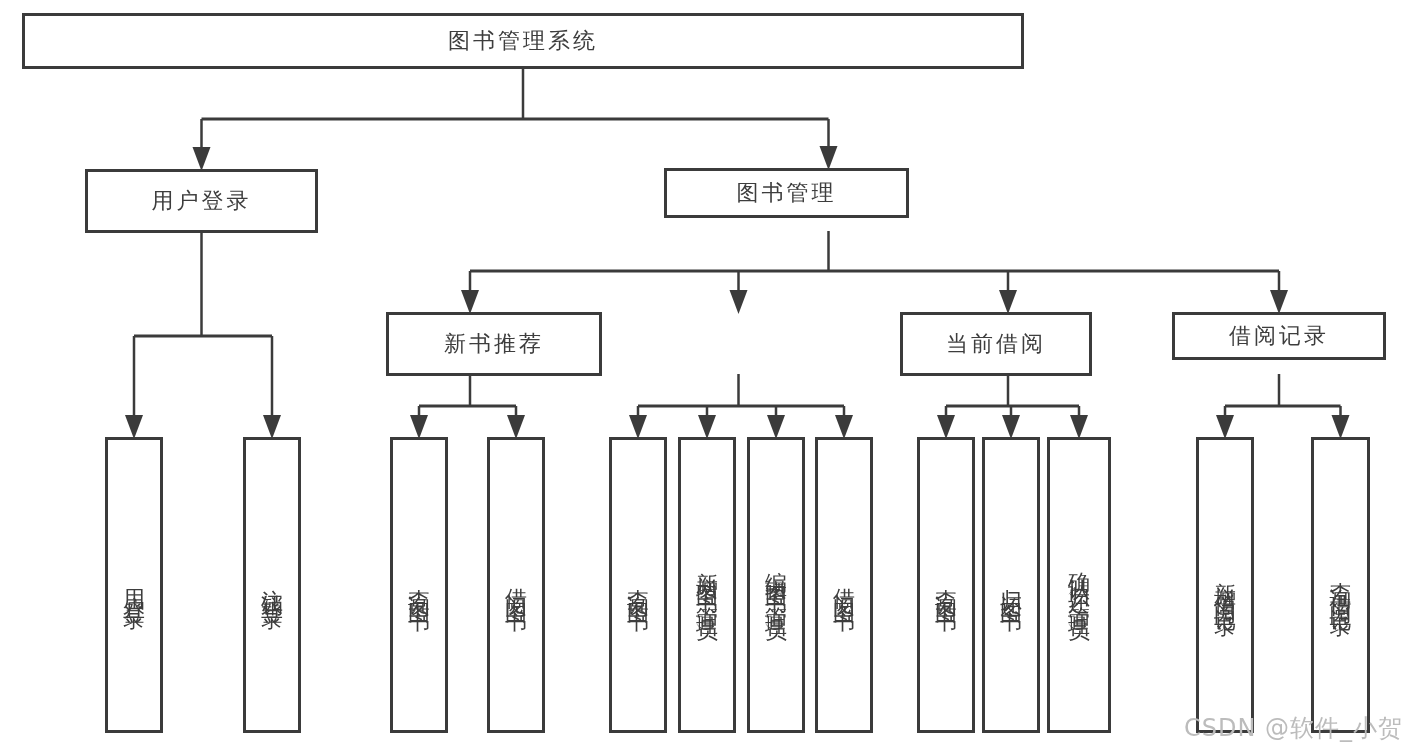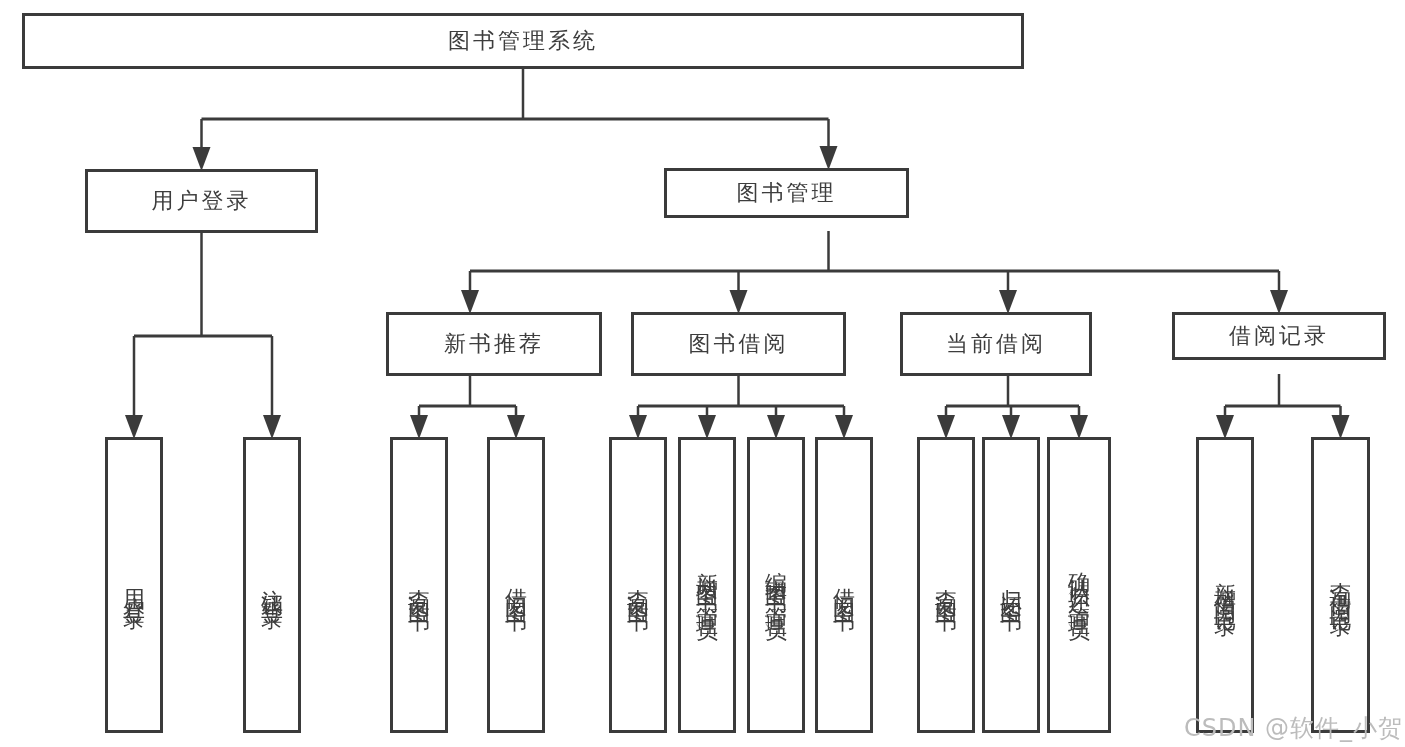--- a/index.html
+++ b/index.html
@@ -83,21 +83,20 @@
       <line x1="1225" y1="406" x2="1225" y2="417" stroke="#3b3b3b" stroke-width="2.5"></line>
       <polygon points="1216,415 1234,415 1225,439" fill="#3b3b3b"></polygon>
       <line x1="1340.5" y1="406" x2="1340.5" y2="417" stroke="#3b3b3b" stroke-width="2.5"></line>
       <polygon points="1331.5,415 1349.5,415 1340.5,439" fill="#3b3b3b"></polygon>
     </svg>
 
   <div class="node horizontal" style="left: 22px; top: 13px; width: 1002px; height: 56px;">图书管理系统</div>
     <div class="node horizontal" style="left: 85px; top: 169px; width: 233px; height: 64px;">用户登录</div>
     <div class="node horizontal" style="left: 664px; top: 168px; width: 245px; height: 50px;">图书管理</div>
     <div class="node horizontal" style="left: 378px; top: 312px; width: 216px; height: 64px; margin-left: 8px;">新书推荐</div>
-    <div class="node horizontal" style="left: 631px; top: 312px; width: 215px; height: 64px;">图书借阅</div>
     <div class="node horizontal" style="left: 900px; top: 312px; width: 192px; height: 64px;">当前借阅</div>
     <div class="node horizontal" style="left: 1172px; top: 312px; width: 214px; height: 48px;">借阅记录</div>
     <div class="node vertical" style="left: 105px; top: 437px; width: 58px; height: 296px;">用户登录</div>
     <div class="node vertical" style="left: 243px; top: 437px; width: 58px; height: 296px;">注销登录</div>
     <div class="node vertical" style="left: 390px; top: 437px; width: 58px; height: 296px;">查询图书</div>
     <div class="node vertical" style="left: 487px; top: 437px; width: 58px; height: 296px;">借阅图书</div>
     <div class="node vertical" style="left: 609px; top: 437px; width: 58px; height: 296px;">查询图书</div>
     <div class="node vertical" style="left: 678px; top: 437px; width: 58px; height: 296px;">新增图书（管理员）</div>
     <div class="node vertical" style="left: 747px; top: 437px; width: 58px; height: 296px;">编辑图书（管理员）</div>
     <div class="node vertical" style="left: 815px; top: 437px; width: 58px; height: 296px;">借阅图书</div>

